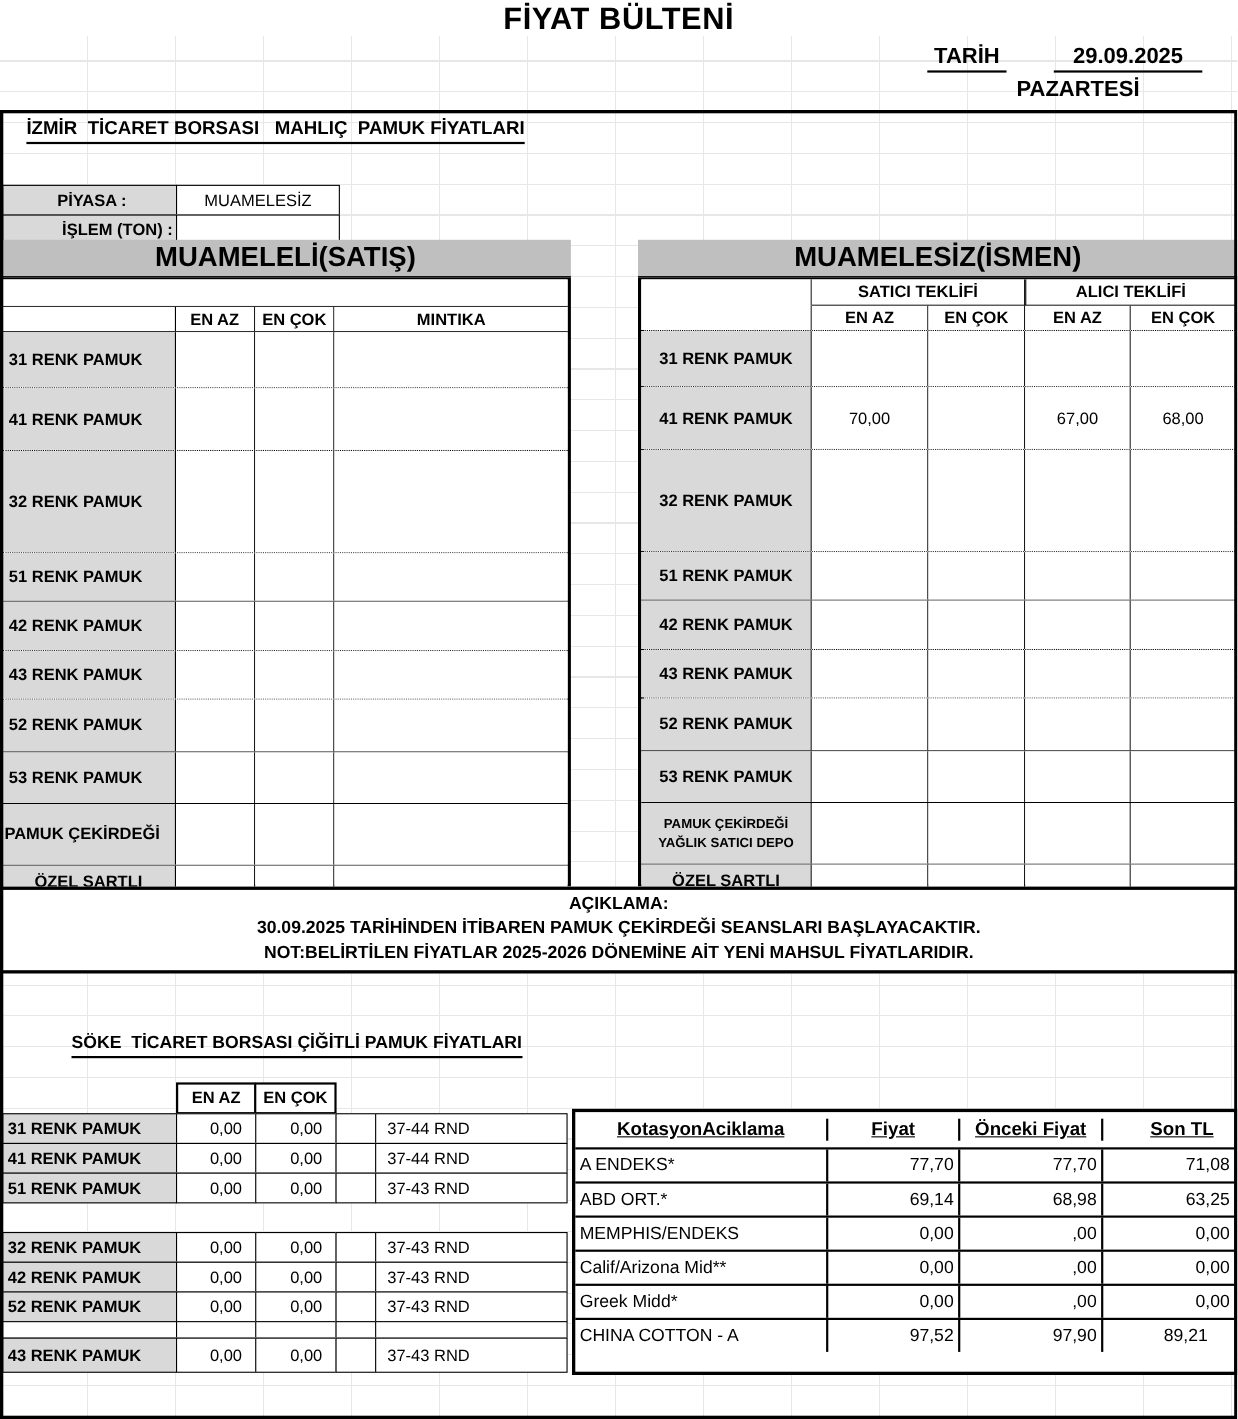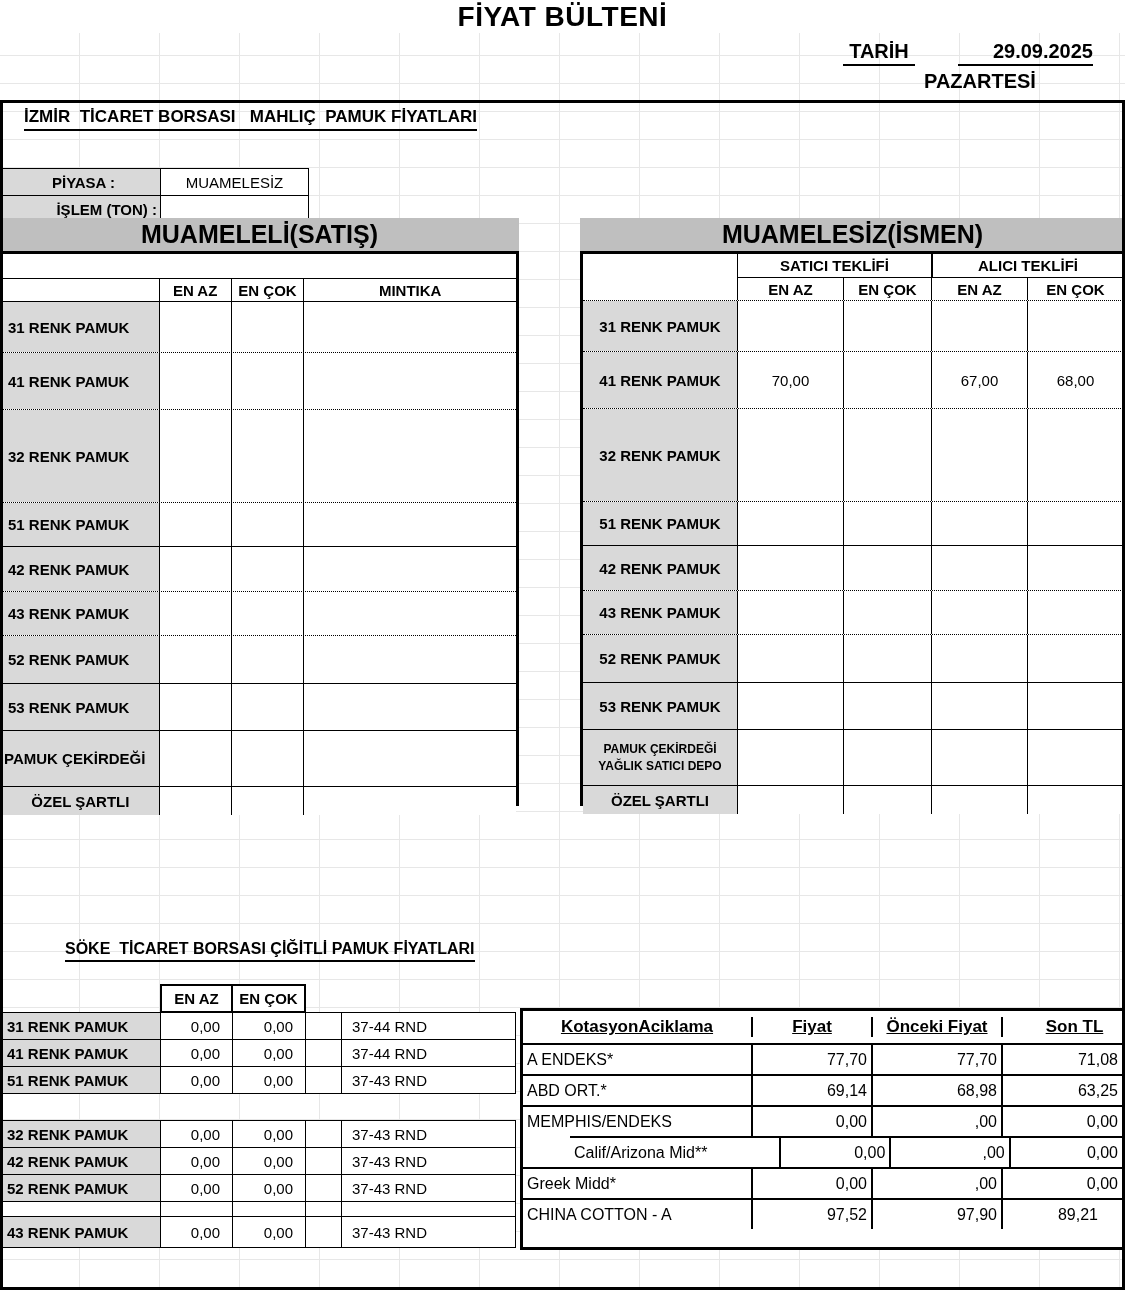--- a/index.html
+++ b/index.html
@@ -39,21 +39,21 @@
   .knum{justify-content:flex-end;padding-right:4px;}
   .pre{white-space:pre;}
 </style>
 </head>
 <body>
 
 <div class="page">
 
   <div class="abs title center b" style="left:0;top:0;width:1125px;height:33px;">FİYAT BÜLTENİ</div>
   <div class="abs b uline" style="left:843px;top:40px;width:72px;font-size:20px;text-align:center;">TARİH</div>
-  <div class="abs b uline" style="left:958px;top:40px;width:135px;font-size:20px;text-align:right;">29.09.2025</div>
+  <div class="abs b uline" style="left:958px;top:40px;width:135px;font-size:20px;text-align:center;">29.09.2025</div>
   <div class="abs b" style="left:905px;top:70px;width:150px;font-size:20px;text-align:center;">PAZARTESİ</div>
 
   <div class="abs b pre" style="left:24px;top:107px;font-size:17px;border-bottom:2px solid #000;padding-bottom:2px;">İZMİR  TİCARET BORSASI   MAHLIÇ  PAMUK FİYATLARI</div>
 
   <div class="abs scell glab" style="left:2px;top:168px;width:159px;height:28px;justify-content:center;">PİYASA :</div>
   <div class="abs scell" style="left:160px;top:168px;width:149px;height:28px;justify-content:center;">MUAMELESİZ</div>
   <div class="abs scell glab" style="left:2px;top:195px;width:159px;height:28px;justify-content:flex-end;padding-right:3px;">İŞLEM (TON) :</div>
   <div class="abs scell" style="left:160px;top:195px;width:149px;height:28px;"></div>
 
   <div class="abs band center b" style="left:580px;top:218px;width:545px;height:34px;">MUAMELESİZ(İSMEN)</div>
@@ -212,20 +212,25 @@
     </div>
     <div class="trow" style="height:28px;">
       <div class="cell labc" style="width:155px;">ÖZEL ŞARTLI</div>
       <div class="cell" style="width:106px;"></div>
       <div class="cell" style="width:88px;"></div>
       <div class="cell" style="width:96px;"></div>
       <div class="cell lastc" style="width:95px;"></div>
     </div>
   </div>
 
+  <div class="abs" style="left:0;top:806px;width:1125px;height:79px;background:#fff;border-top:3px solid #000;border-bottom:3px solid #000;text-align:center;">
+    <div class="b" style="font-size:16px;margin-top:4px;">AÇIKLAMA:</div>
+    <div class="b" style="font-size:16px;margin-top:4px;">30.09.2025 TARİHİNDEN İTİBAREN PAMUK ÇEKİRDEĞİ SEANSLARI BAŞLAYACAKTIR.</div>
+    <div class="b" style="font-size:16px;margin-top:5px;">NOT:BELİRTİLEN FİYATLAR 2025-2026 DÖNEMİNE AİT YENİ MAHSUL FİYATLARIDIR.</div>
+  </div>
 
   <div class="abs b pre" style="left:65px;top:940px;font-size:16px;border-bottom:2px solid #000;padding-bottom:2px;">SÖKE  TİCARET BORSASI ÇİĞİTLİ PAMUK FİYATLARI</div>
 
   <div class="abs scell head" style="left:160px;top:984px;width:73px;height:29px;">EN AZ</div>
   <div class="abs scell head" style="left:231px;top:984px;width:75px;height:29px;">EN ÇOK</div>
 
   <div class="abs scell glab" style="left:2px;top:1012px;width:159px;height:28px;">31 RENK PAMUK</div>
   <div class="abs scell num" style="left:160px;top:1012px;width:73px;height:28px;">0,00</div>
   <div class="abs scell num" style="left:232px;top:1012px;width:74px;height:28px;">0,00</div>
   <div class="abs scell" style="left:305px;top:1012px;width:37px;height:28px;"></div>
@@ -299,21 +304,21 @@
       <div class="kcell knum" style="width:120px;">69,14</div>
       <div class="kcell knum" style="width:130px;">68,98</div>
       <div class="kcell knum lastc" style="width:119px;">63,25</div>
     </div>
     <div class="krow" style="height:29px;">
       <div class="kcell kname" style="width:230px;">MEMPHIS/ENDEKS</div>
       <div class="kcell knum" style="width:120px;">0,00</div>
       <div class="kcell knum" style="width:130px;">,00</div>
       <div class="kcell knum lastc" style="width:119px;">0,00</div>
     </div>
-    <div class="krow" style="height:29px;margin-left:47px;">
+    <div class="krow" style="height:29px;">
       <div class="kcell kname" style="width:230px;">Calif/Arizona Mid**</div>
       <div class="kcell knum" style="width:120px;">0,00</div>
       <div class="kcell knum" style="width:130px;">,00</div>
       <div class="kcell knum lastc" style="width:119px;">0,00</div>
     </div>
     <div class="krow" style="height:29px;">
       <div class="kcell kname" style="width:230px;">Greek Midd*</div>
       <div class="kcell knum" style="width:120px;">0,00</div>
       <div class="kcell knum" style="width:130px;">,00</div>
       <div class="kcell knum lastc" style="width:119px;">0,00</div>

